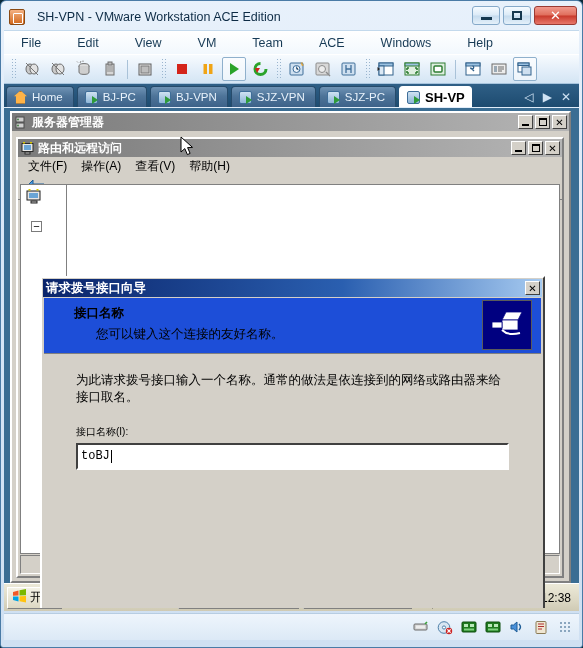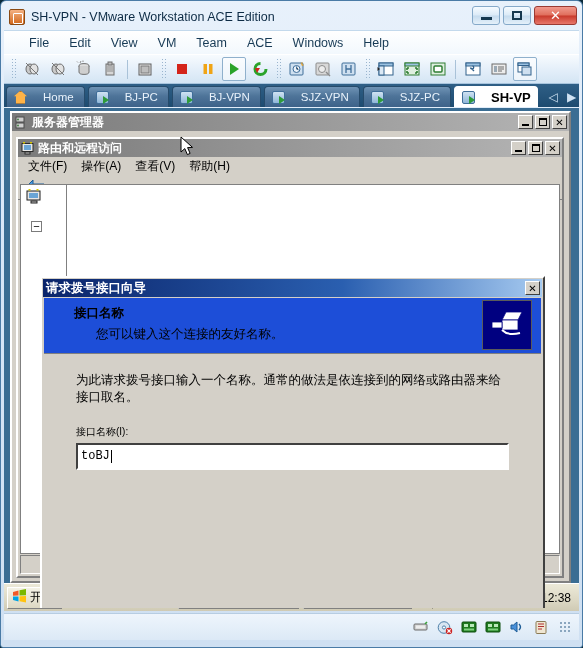--- a/index.html
+++ b/index.html
@@ -28,21 +28,21 @@
     width: 16px; height: 16px; flex: 0 0 16px;
     background: linear-gradient(to bottom,#f4b183,#d2691e);
     border: 1px solid #8a4a13; border-radius: 2px;
     position: relative;
   }
   #vm-app-icon::after {
     content:""; position:absolute; left:3px; top:3px; width:8px; height:9px;
     border:1.5px solid #fff; border-radius:1px;
   }
   #vm-title-text {
-    margin-left: 6px; font-size: 12.5px; color: #0d2b45;
+    margin-left: 12px; font-size: 12.5px; color: #0d2b45;
     font-family: "Liberation Sans", sans-serif;
     white-space: nowrap;
   }
   .wincaption-group { position: absolute; right: 2px; top: 2px; display: flex; gap: 3px; }
   .wincap {
     width: 28px; height: 19px; border-radius: 3px;
     border: 1px solid #85a9c9;
     background: linear-gradient(to bottom,#f6fbff 0%,#dbeaf7 48%,#c5dbee 52%,#e4f0fa 100%);
     display:flex; align-items:center; justify-content:center;
     color:#16384f; font-size:10px; position:relative;
@@ -52,21 +52,21 @@
     border: 1px solid #9a3a32;
     background: linear-gradient(to bottom,#f09a8e 0%,#e06e5c 48%,#c8392b 52%,#e8776a 100%);
     color: #fff; font-weight: bold; font-size: 13px;
   }
   .wincap .min-glyph { display:block; width:11px; height:3px; background:#16384f; margin-top:6px; }
   .wincap .max-glyph { display:block; width:10px; height:9px; border:2px solid #16384f; }
 
   
   #vm-menubar {
     height: 24px; display: flex; align-items: center;
-    padding-left: 16px; gap: 2px;
+    padding-left: 8px; gap: 18px;
     background: linear-gradient(to bottom,#ffffff,#f2f8fd);
     border-top: 1px solid #c3d9ec;
   }
   .vm-menu-item {
     font-size: 12.5px; color: #173a55; padding: 2px 9px;
     font-family: "Liberation Sans", sans-serif;
   }
 
   
   #vm-toolbar {
@@ -89,21 +89,21 @@
   }
   .tb-btn.pressed { border:1px solid #8fb0cc; background:rgba(255,255,255,.55); }
 
   
   #vm-tabstrip {
     height: 23px; display:flex; align-items:flex-end;
     background: linear-gradient(to bottom,#2f5f86,#1d4b70);
     padding-left: 2px; position:relative;
   }
   .vmtab {
-    height: 21px; display:flex; align-items:center; gap:16px;
+    height: 21px; display:flex; align-items:center; gap:5px;
     padding: 0 10px 0 7px; margin-right: 3px;
     font-size: 11.5px; color:#e8f2fb;
     background: linear-gradient(to bottom,#6f93b5 0%,#4e7499 45%,#3d6289 100%);
     border-radius: 4px 4px 0 0;
     border: 1px solid #264b6b; border-bottom:none;
     white-space:nowrap;
   }
   .vmtab.active {
     background: #ffffff; color:#000; font-weight:bold;
     border:1px solid #fff; border-bottom:none; font-size:13px;

